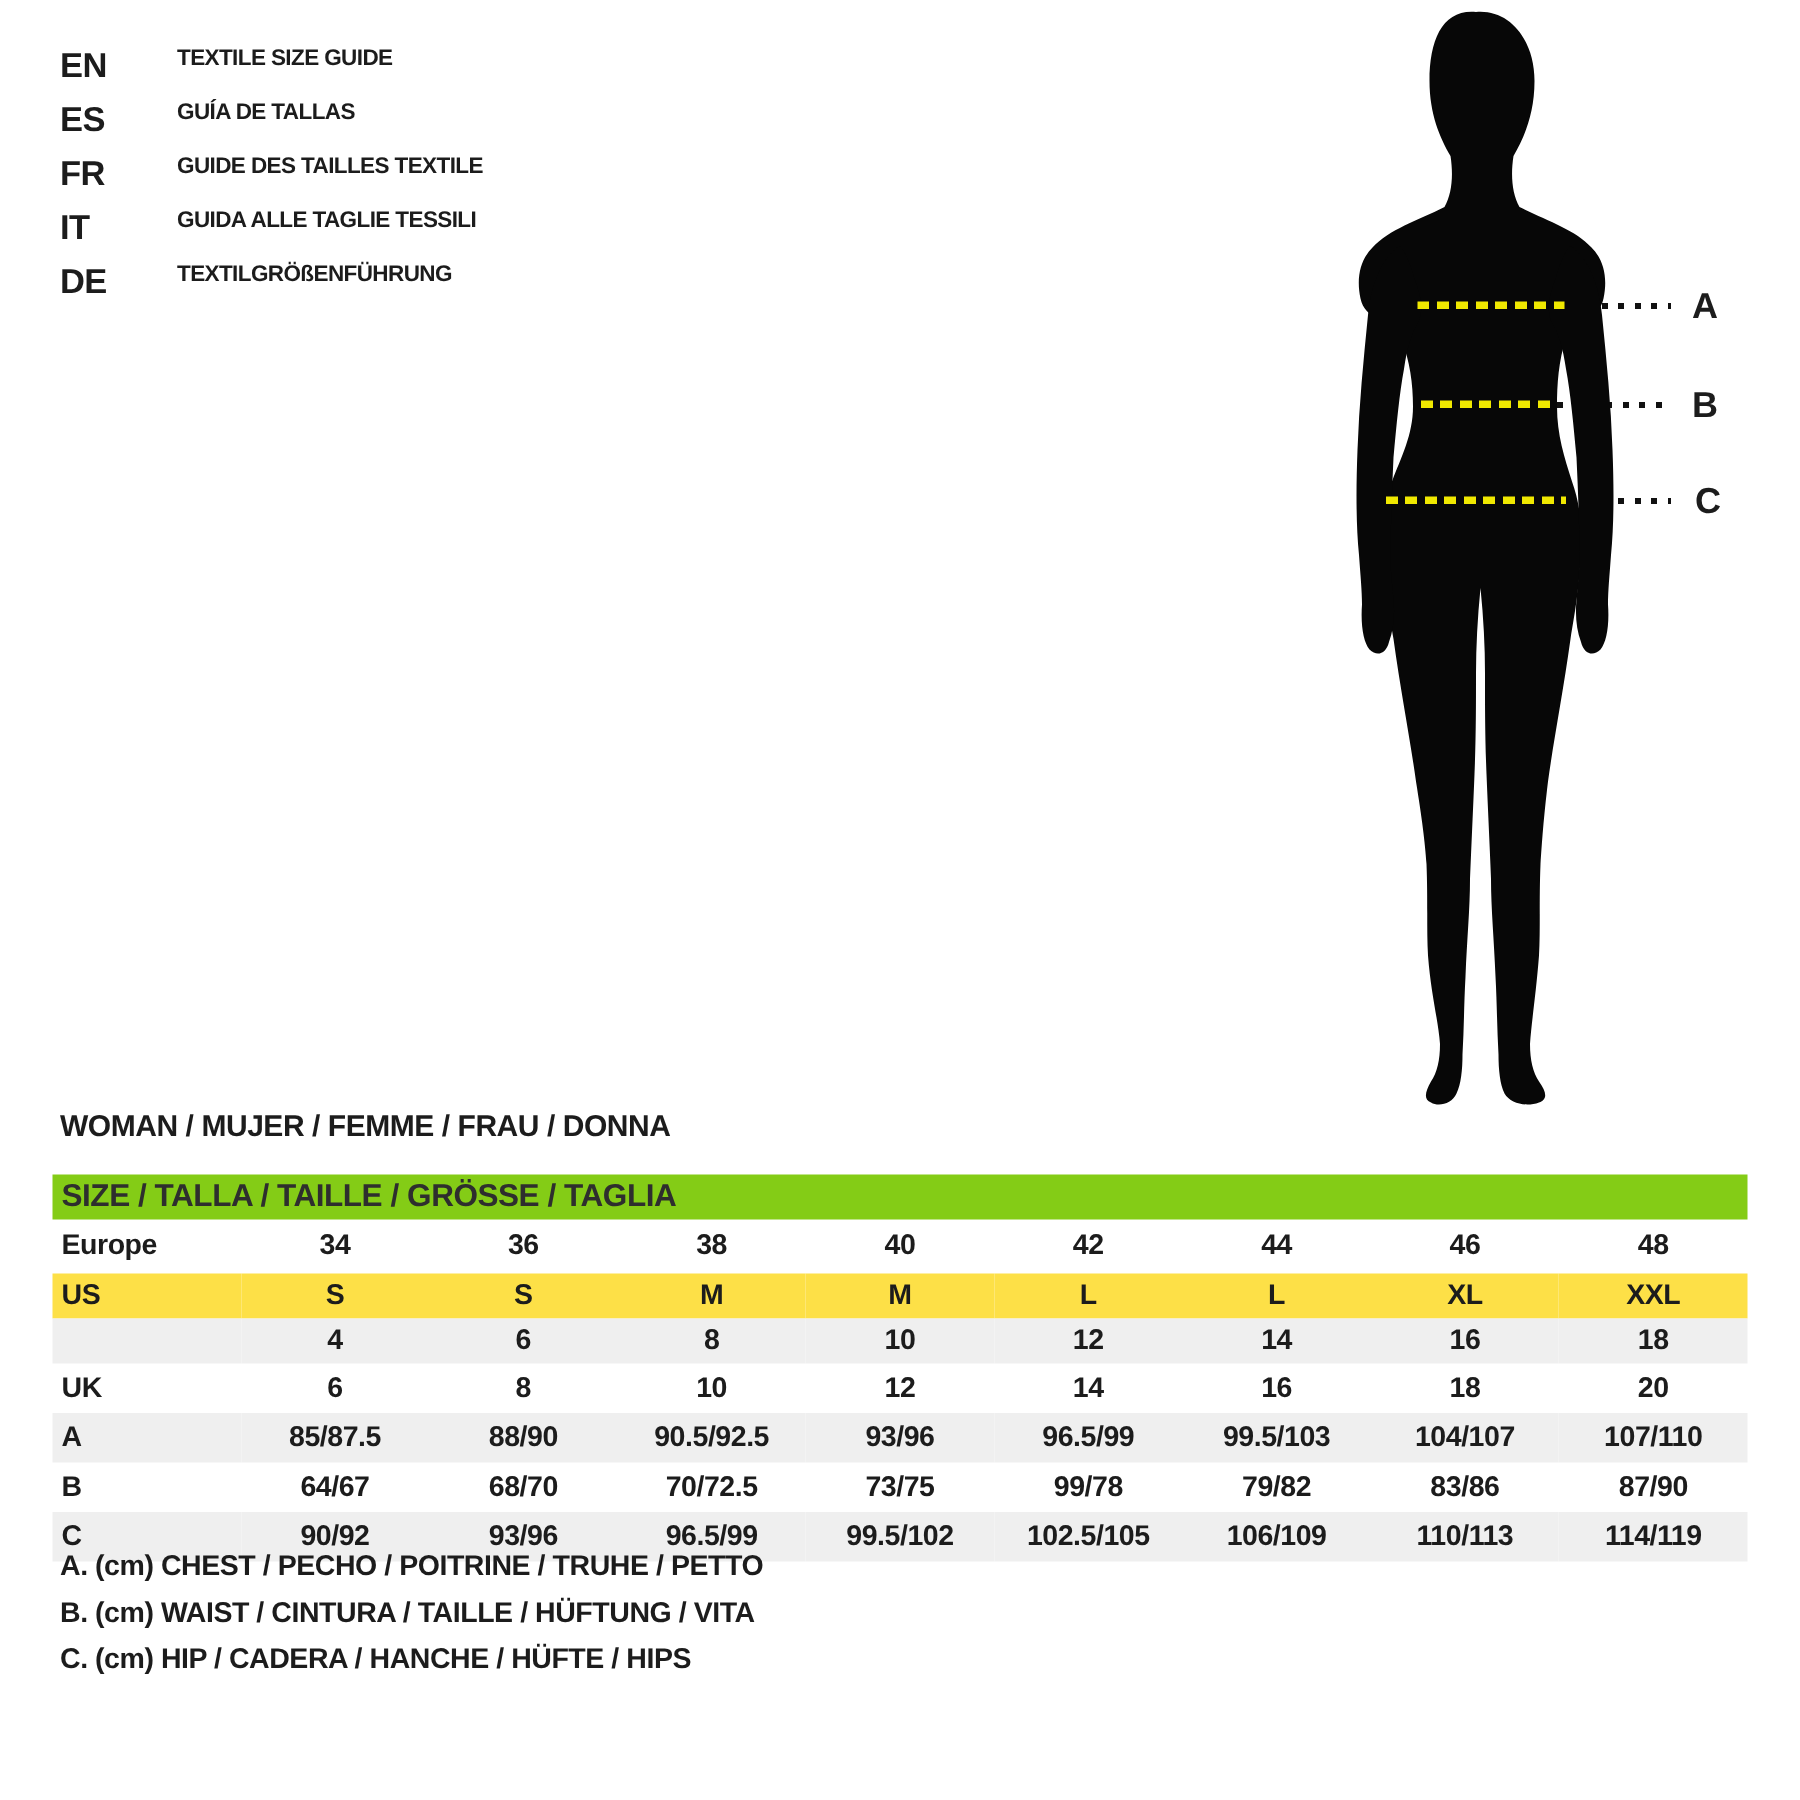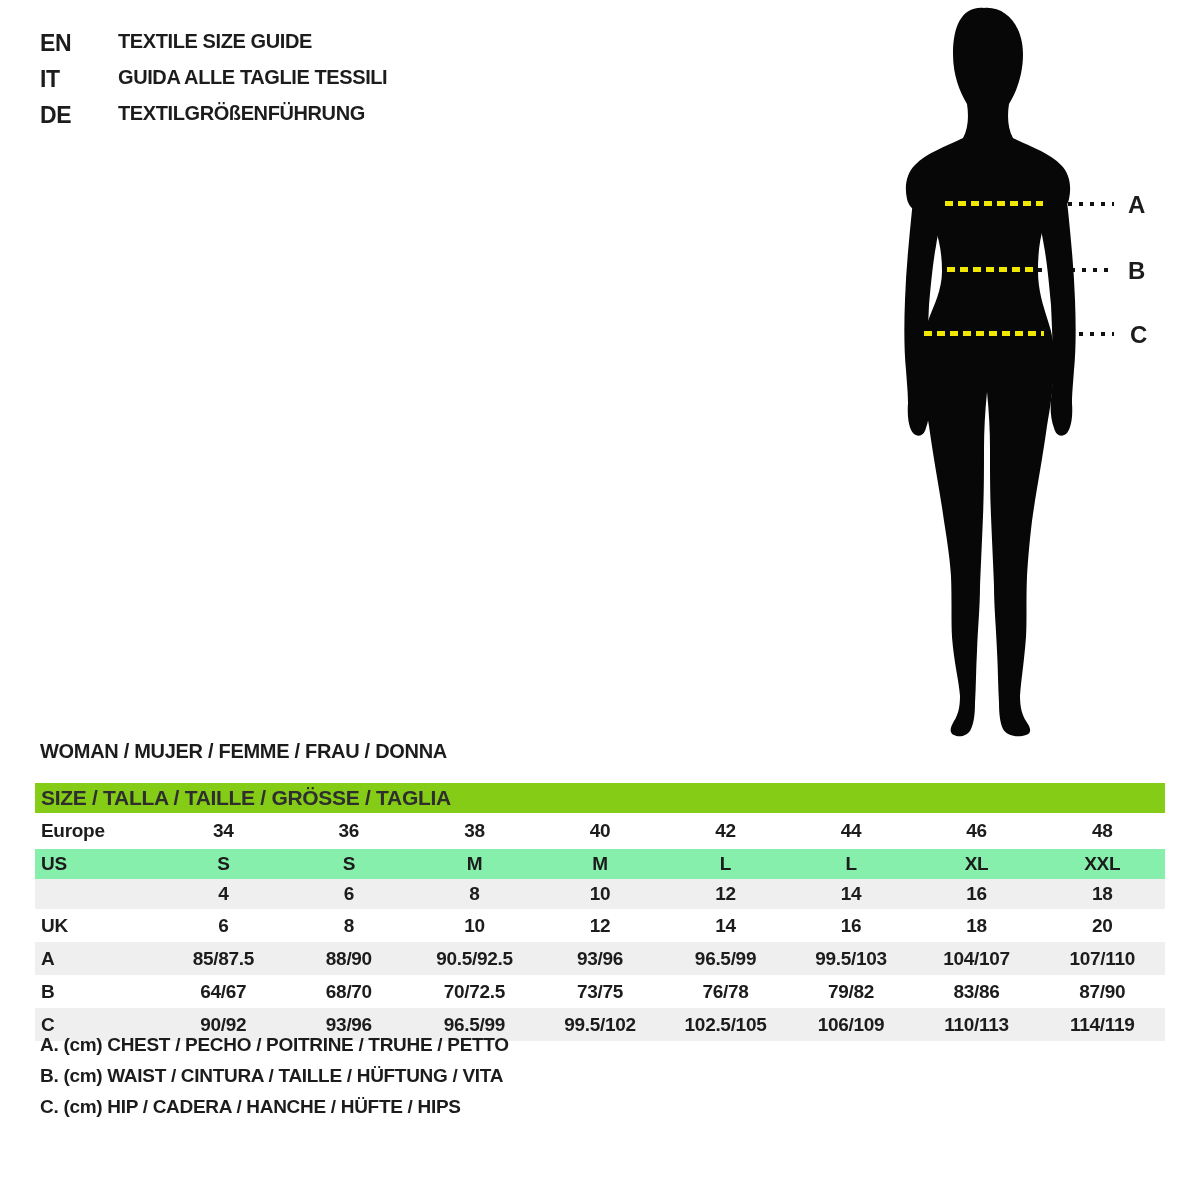--- a/index.html
+++ b/index.html
@@ -4,21 +4,21 @@
 <style>
   html,body{margin:0;padding:0;background:#fff;}
   .canvas{
     position:relative;width:1200px;height:1200px;background:#fff;overflow:hidden;
     font-family:"Liberation Sans","DejaVu Sans",sans-serif;color:#1c1c1c;
   }
   
   .lang-block{position:absolute;left:40px;top:30px;}
   .lang-row{display:flex;height:36px;align-items:flex-start;}
   .lang-code{width:78px;font-size:23px;font-weight:700;letter-spacing:-0.4px;}
-  .lang-title{font-size:20px;font-weight:700;letter-spacing:-0.4px;}
+  .lang-title{font-size:15px;font-weight:700;letter-spacing:-0.4px;}
   
   .figure-area{position:absolute;left:0;top:0;width:1200px;height:740px;}
   .silhouette{position:absolute;left:880px;top:0;width:300px;height:740px;z-index:2;}
   .mline-dots{position:absolute;height:4px;z-index:1;}
   .mline-dash{position:absolute;height:5px;z-index:3;}
   .mline-label{position:absolute;z-index:3;font-size:24px;font-weight:700;}
   .la-dash{left:945px;top:201px;width:98px;}
   .la-dots{left:1046px;top:202px;width:68px;}
   .la-label{left:1128px;top:191px;}
   .lb-dash{left:947px;top:267px;width:90px;}
@@ -48,20 +48,28 @@
 </style>
 </head>
 <body>
 
 <div class="canvas">
 
   <div class="lang-block">
       <div class="lang-row">
         <span class="lang-code">EN</span>
         <span class="lang-title">TEXTILE SIZE GUIDE</span>
+      </div>
+      <div class="lang-row">
+        <span class="lang-code">ES</span>
+        <span class="lang-title">GUÍA DE TALLAS</span>
+      </div>
+      <div class="lang-row">
+        <span class="lang-code">FR</span>
+        <span class="lang-title">GUIDE DES TAILLES TEXTILE</span>
       </div>
       <div class="lang-row">
         <span class="lang-code">IT</span>
         <span class="lang-title">GUIDA ALLE TAGLIE TESSILI</span>
       </div>
       <div class="lang-row">
         <span class="lang-code">DE</span>
         <span class="lang-title">TEXTILGRÖßENFÜHRUNG</span>
       </div>
     </div>
@@ -128,21 +136,21 @@
           <td class="rowlabel" style="width: 150px; margin-top: 48px;">Europe</td>
           <td>34</td>
           <td>36</td>
           <td>38</td>
           <td>40</td>
           <td>42</td>
           <td>44</td>
           <td>46</td>
           <td>48</td>
         </tr>
-        <tr style="height: 30px; background: #86efac;">
+        <tr style="height: 30px; background: #fde047;">
           <td class="rowlabel" style="width: 150px;">US</td>
           <td>S</td>
           <td>S</td>
           <td>M</td>
           <td>M</td>
           <td>L</td>
           <td>L</td>
           <td>XL</td>
           <td>XXL</td>
         </tr>
@@ -178,21 +186,21 @@
           <td>99.5/103</td>
           <td>104/107</td>
           <td>107/110</td>
         </tr>
         <tr style="height: 33px;">
           <td class="rowlabel" style="width: 150px;">B</td>
           <td>64/67</td>
           <td>68/70</td>
           <td>70/72.5</td>
           <td>73/75</td>
-          <td>76/78</td>
+          <td>99/78</td>
           <td>79/82</td>
           <td>83/86</td>
           <td>87/90</td>
         </tr>
         <tr style="height: 33px; background: rgb(239, 239, 239);">
           <td class="rowlabel" style="width: 150px;">C</td>
           <td>90/92</td>
           <td>93/96</td>
           <td>96.5/99</td>
           <td>99.5/102</td>

